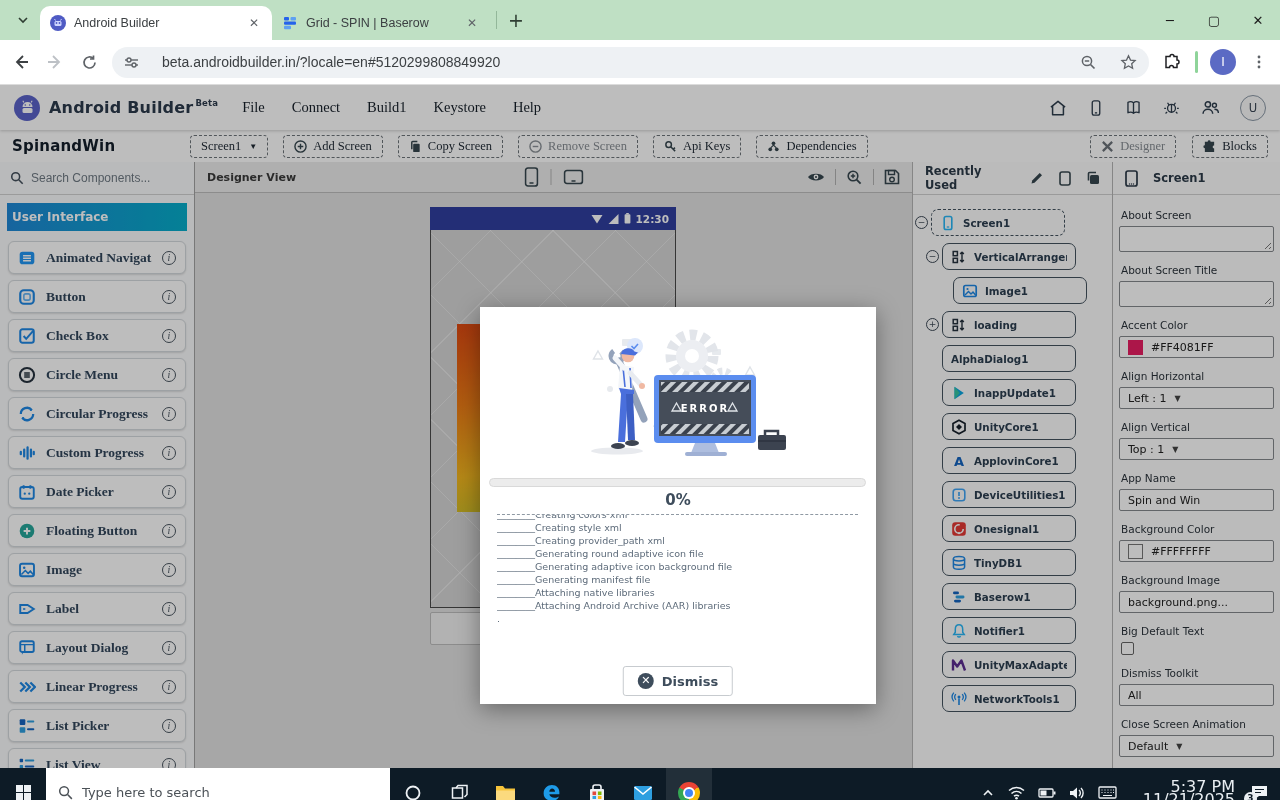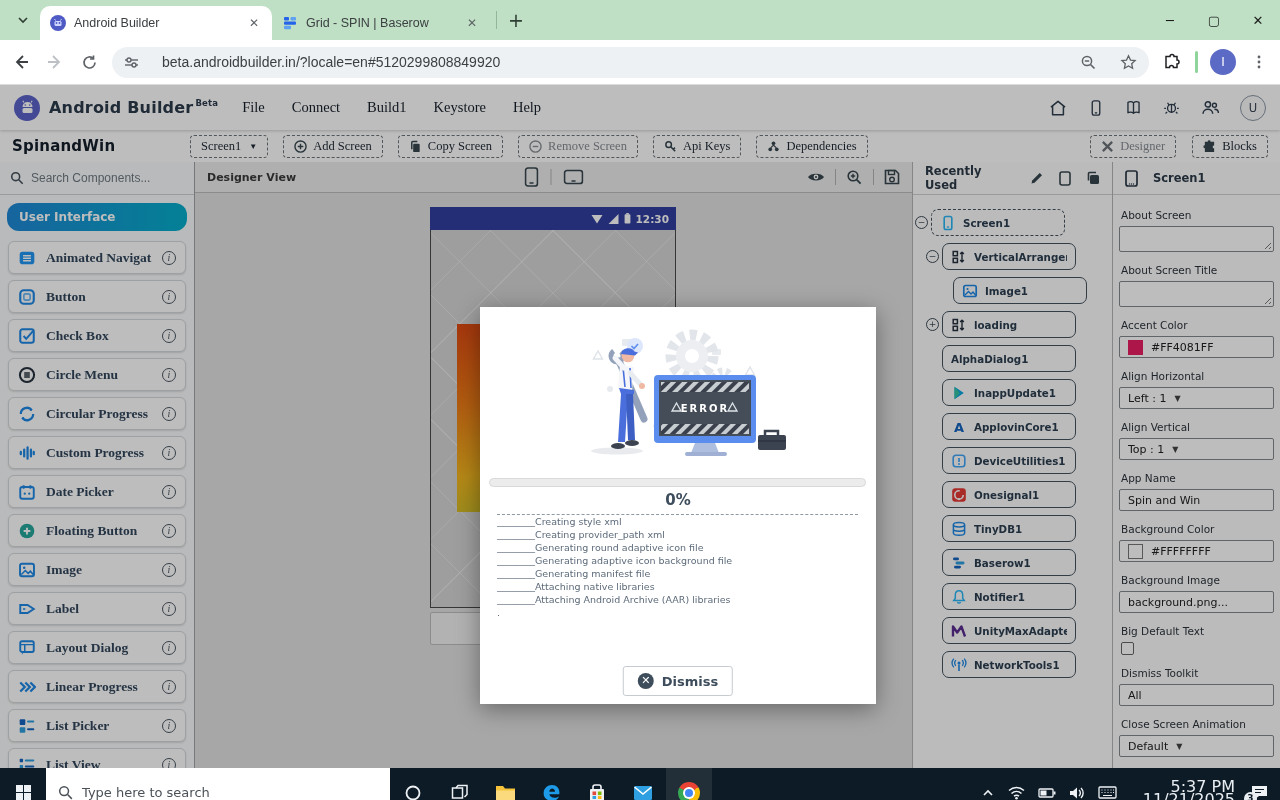--- a/index.html
+++ b/index.html
@@ -40,21 +40,21 @@
 .tbtn{display:flex;align-items:center;gap:6px;border:1px dashed #6e747a;border-radius:4px;padding:3px 10px;font-family:"Liberation Serif",serif;font-size:12.5px;color:#1d2732;background:transparent;white-space:nowrap}
 .tbtn.disabled{color:#878d93}
 .right-btns{margin-left:auto;display:flex;gap:16px}
 .caret{font-size:8px;margin-left:2px}
 
 .main{display:flex;height:606px}
 .sidebar{width:195px;border-right:1px solid #a3a3a3;background:#fafbfc;display:flex;flex-direction:column;overflow:hidden}
 .search-row{height:33px;border-bottom:1px solid #d2d2d2;display:flex;align-items:center;padding:0 10px;gap:7px;flex:none}
 .search-input{border:none;outline:none;background:transparent;font-size:12px;color:#333;width:142px}
 .search-input::placeholder{color:#6f7a84}
-.ui-header{margin:8px 7px 4px;background:linear-gradient(90deg,#1f88d6,#06aecb);color:#fff;font-size:12px;font-weight:bold;border-radius:12px;padding:7px 12px;flex:none}
+.ui-header{margin:8px 7px 4px;background:linear-gradient(90deg,#1f88d6,#06aecb);color:#fff;font-size:12px;font-weight:bold;border-radius:0;padding:7px 5px;flex:none}
 .comp-card{margin:6px 8px 0;background:#fff;border:1px solid #d4d9dd;border-radius:6px;box-shadow:0 1px 2px rgba(0,0,0,.13);height:33px;display:flex;align-items:center;padding:0 9px;gap:10px;flex:none}
 .comp-ic{width:18px;height:18px;flex:none}
 .comp-label{flex:1;font-family:"Liberation Serif",serif;font-weight:600;font-size:13.5px;color:#33475c;white-space:nowrap;overflow:hidden}
 .info{width:14px;height:14px;border:1.2px solid #4a5560;border-radius:50%;color:#4a5560;font-family:"Liberation Serif",serif;font-style:italic;font-size:10px;display:flex;align-items:center;justify-content:center;flex:none}
 .designer{flex:1;display:flex;flex-direction:column;background:#e2e2e2;overflow:hidden}
 .designer-header{height:31px;background:#ececec;border-bottom:1px solid #bdbdbd;display:flex;align-items:center;padding:0 12px;position:relative}
 .dv-title{font-size:11px;font-weight:bold;color:#3a3a3a}
 .dh-center{position:absolute;left:50%;top:0;height:100%;transform:translateX(-50%);display:flex;align-items:center;gap:12px}
 .dh-right{margin-left:auto;display:flex;align-items:center;gap:10px}
 .vsep{width:1px;height:16px;background:#b3b3b3}
@@ -654,20 +654,32 @@
           <div class="tree-row" style="padding-left: 13px;">
             <span class="tree-spacer"></span>
             <div class="tree-box">
               <span class="tree-ic">
                 <svg width="16" height="16" viewBox="0 0 16 16">
                   <path d="M3.5 1.8 L12.8 8 L3.5 14.2 z" fill="#0aa6e0"></path>
                   <path d="M3.5 1.8 L8.8 8 L3.5 14.2 z" fill="#35c4a3"></path>
                 </svg>
               </span>
               <span class="tree-lbl">InappUpdate1</span>
+            </div>
+          </div>
+          <div class="tree-row" style="padding-left: 13px;">
+            <span class="tree-spacer"></span>
+            <div class="tree-box">
+              <span class="tree-ic">
+                <svg width="16" height="16" viewBox="0 0 16 16">
+                  <path d="M8 1.2 L14 4.6 V11.4 L8 14.8 L2 11.4 V4.6 Z" fill="none" stroke="#16202b" stroke-width="1.7"></path>
+                  <path d="M8 5 L11 8 L8 11 L5 8 Z" fill="#16202b"></path>
+                </svg>
+              </span>
+              <span class="tree-lbl">UnityCore1</span>
             </div>
           </div>
           <div class="tree-row" style="padding-left: 13px;">
             <span class="tree-spacer"></span>
             <div class="tree-box">
               <span class="tree-ic">
                 <svg width="16" height="16" viewBox="0 0 16 16">
                   <text x="8" y="12.5" text-anchor="middle" font-size="13" font-weight="bold" fill="#1565c0" font-family="DejaVu Sans">A</text>
                 </svg>
               </span>
@@ -895,20 +907,21 @@
         <path d="M59 65 l15 2 v4 l-6 0 -3 48 -7 0 3-48 z" fill="#4a6fdc"></path>
         <path d="M66 71 l7 0 2 46 -7 0 z" fill="#3d5fc4"></path>
         <ellipse cx="58" cy="123" rx="7" ry="3" fill="#3c4350"></ellipse>
         <ellipse cx="72" cy="120" rx="7" ry="3" fill="#3c4350"></ellipse>
       </svg>
     </div>
     <div class="progress-track"></div>
     <div class="pct">0%</div>
     <div class="log">
       <div id="log-lines">
+          <div class="log-line clipped">________Creating colors xml</div>
           <div class="log-line">________Creating style xml</div>
           <div class="log-line">________Creating provider_path xml</div>
           <div class="log-line">________Generating round adaptive icon file</div>
           <div class="log-line">________Generating adaptive icon background file</div>
           <div class="log-line">________Generating manifest file</div>
           <div class="log-line">________Attaching native libraries</div>
           <div class="log-line">________Attaching Android Archive (AAR) libraries</div>
           <div class="log-line">.</div>
         </div>
 

